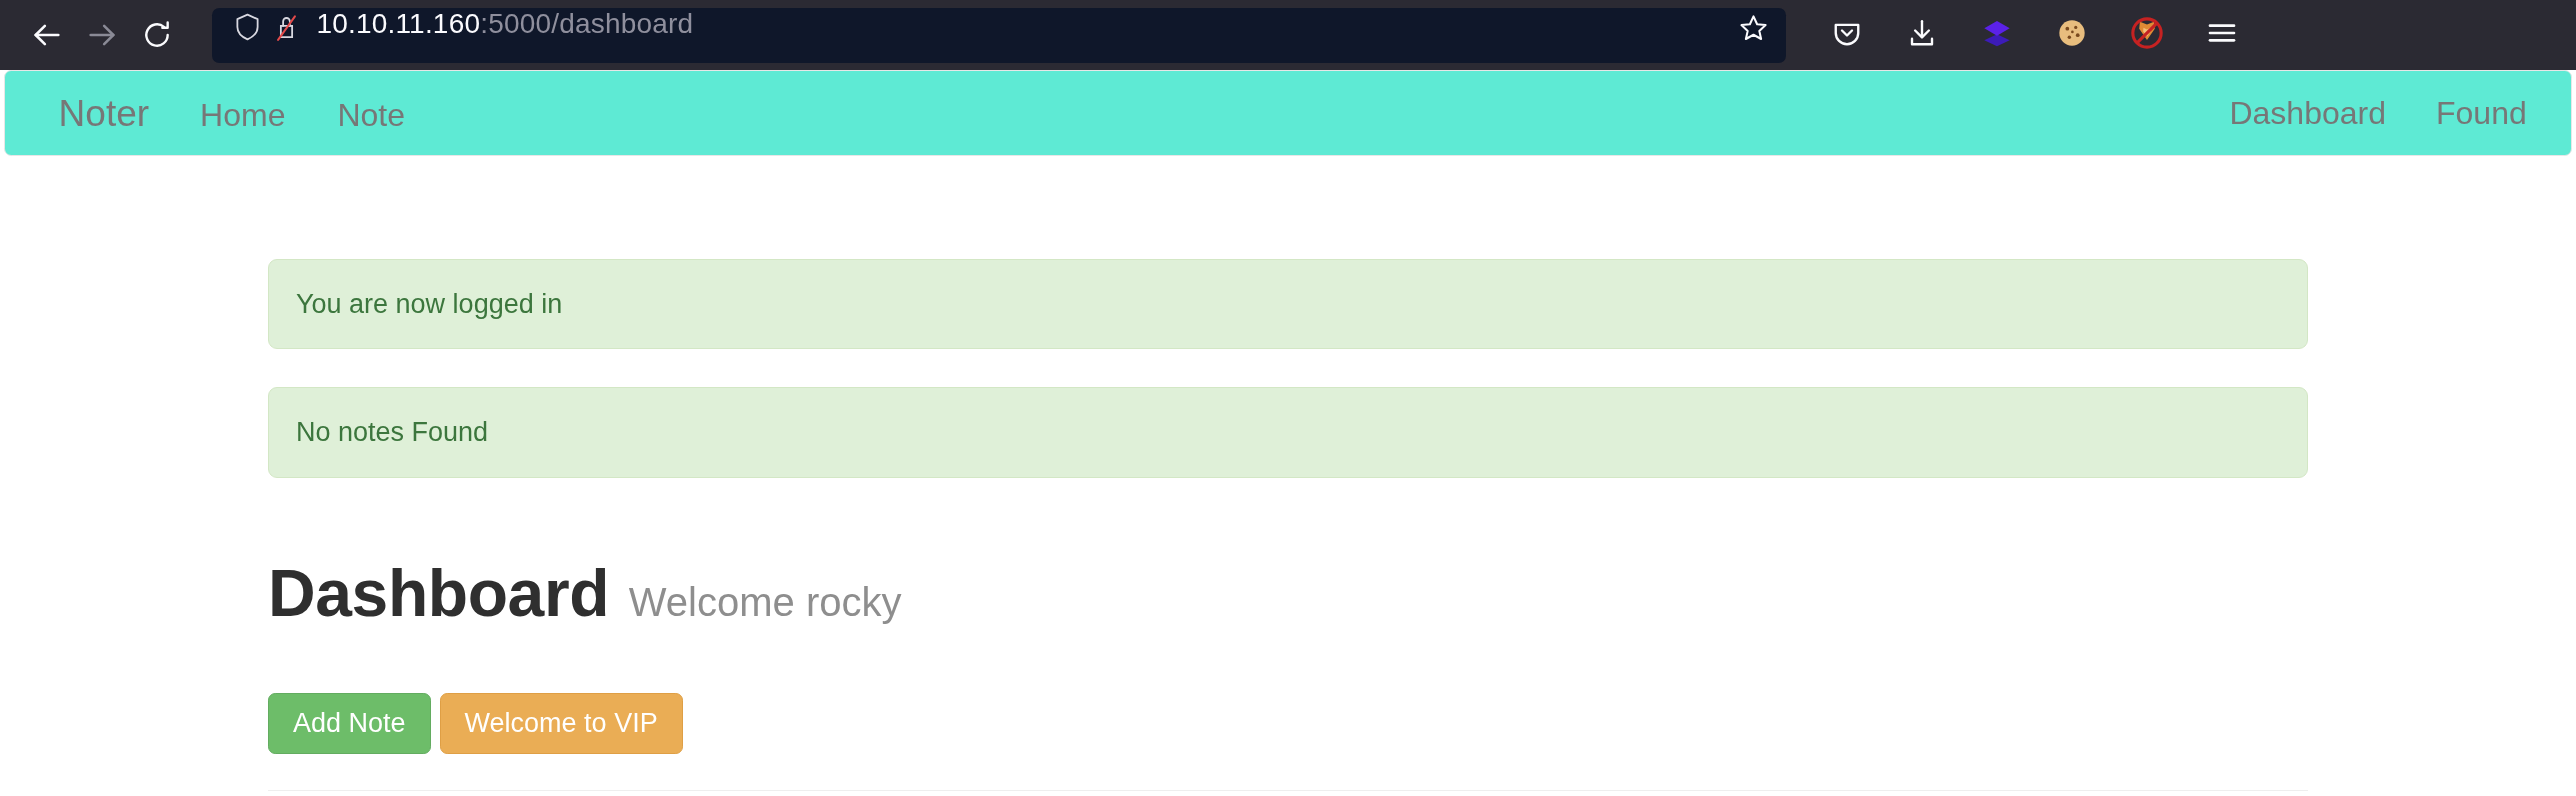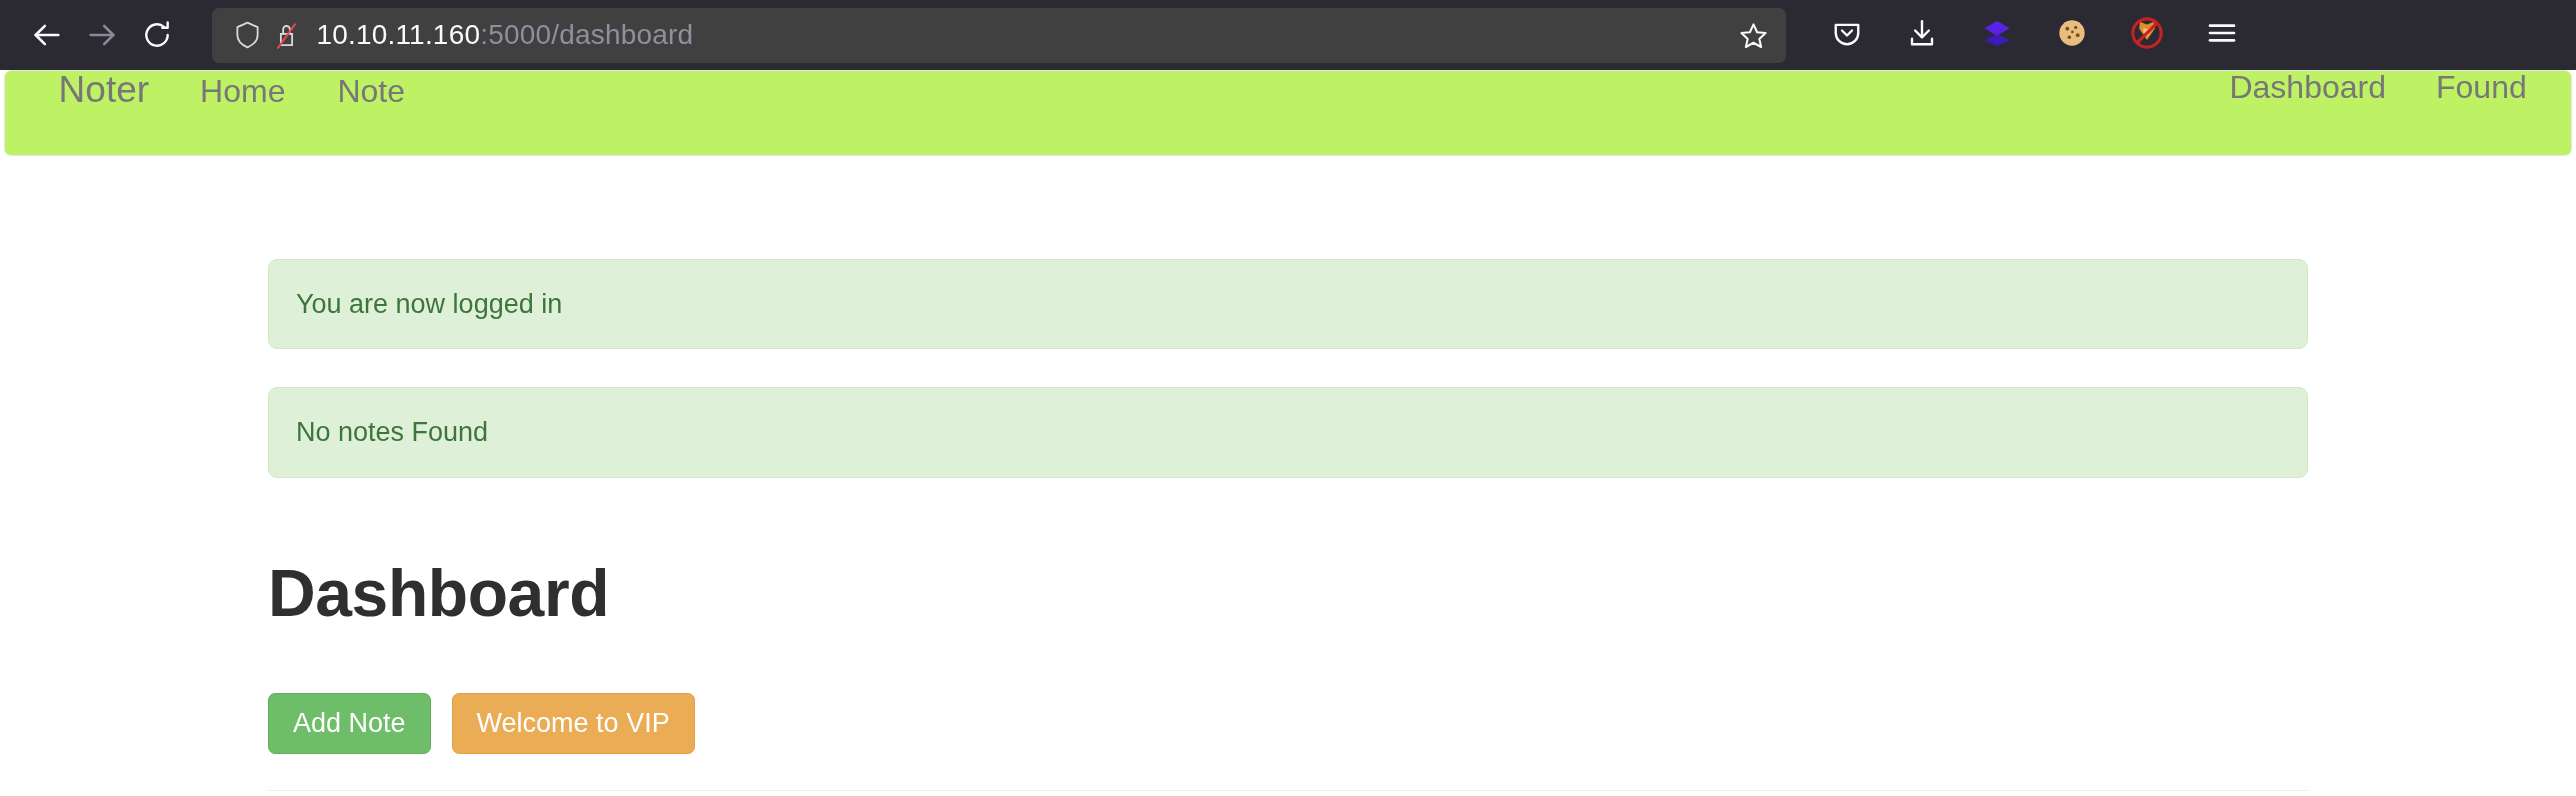--- a/index.html
+++ b/index.html
@@ -26,24 +26,23 @@
     border-radius: 7.2px;
     flex: 0 0 auto;
   }
   .nav-btn svg { display: block; }
 
   #urlbar {
     flex: 0 0 auto;
     margin-left: 27px;
     width: 1574px;
     height: 55px;
-    background: #404040;
-    border-radius: 7.2px;
-    display: flex;
-    align-items: center;
+    background: #0f172a;
+    border-radius: 7.2px;
+    display: flex;
     padding: 0 12.5px 0 16px;
   }
   #urlbar .ub-icon {
     width: 39px; height: 39px;
     display: flex; align-items: center; justify-content: center;
     flex: 0 0 auto;
   }
   #url-text {
     flex: 1 1 auto;
     margin-left: 10.7px;
@@ -75,25 +74,25 @@
     position: relative;
     height: 726px;
     background: #ffffff;
     overflow: hidden;
   }
 
   
   #app-navbar {
     margin: 0 3.6px;
     height: 86px;
-    background: #bef264;
+    background: #5eead4;
     border: 0.9px solid #e7e7e7;
     border-radius: 7.2px;
     display: flex;
-    align-items: flex-start;
+    align-items: center;
     padding: 0 19.7px 0 0;
   }
   .nav-left { display: flex; align-items: baseline; }
   .nav-right { margin-left: auto; display: flex; align-items: baseline; }
 
   #brand {
     font-size: 37px;
     color: #777777;
     padding: 0 25px 0 54px;
     line-height: 1;
@@ -144,21 +143,21 @@
   #page-subtitle {
     font-size: 40px;
     color: #8e8e8e;
     line-height: 1;
     margin-left: 19.7px;
     font-weight: normal;
   }
 
   #action-buttons {
     display: flex;
-    gap: 21px;
+    gap: 9px;
     margin-top: 23px;
   }
   .btn {
     font-size: 27px;
     color: #ffffff;
     border: 0.9px solid transparent;
     border-radius: 7.2px;
     padding: 15px 24px;
     line-height: 1.05;
     white-space: nowrap;
@@ -311,20 +310,21 @@
   </nav>
 
   <div id="container">
 
     <div class="alert">You are now logged in</div>
 
     <div class="alert">No notes Found</div>
 
     <div id="page-header">
       <h1 id="page-title">Dashboard</h1>
+      <small id="page-subtitle">Welcome rocky</small>
     </div>
 
     <div id="action-buttons">
       <a class="btn btn-success">Add Note</a>
       <a class="btn btn-warning">Welcome to VIP</a>
     </div>
 
     <hr class="section-rule">
 
   </div>

